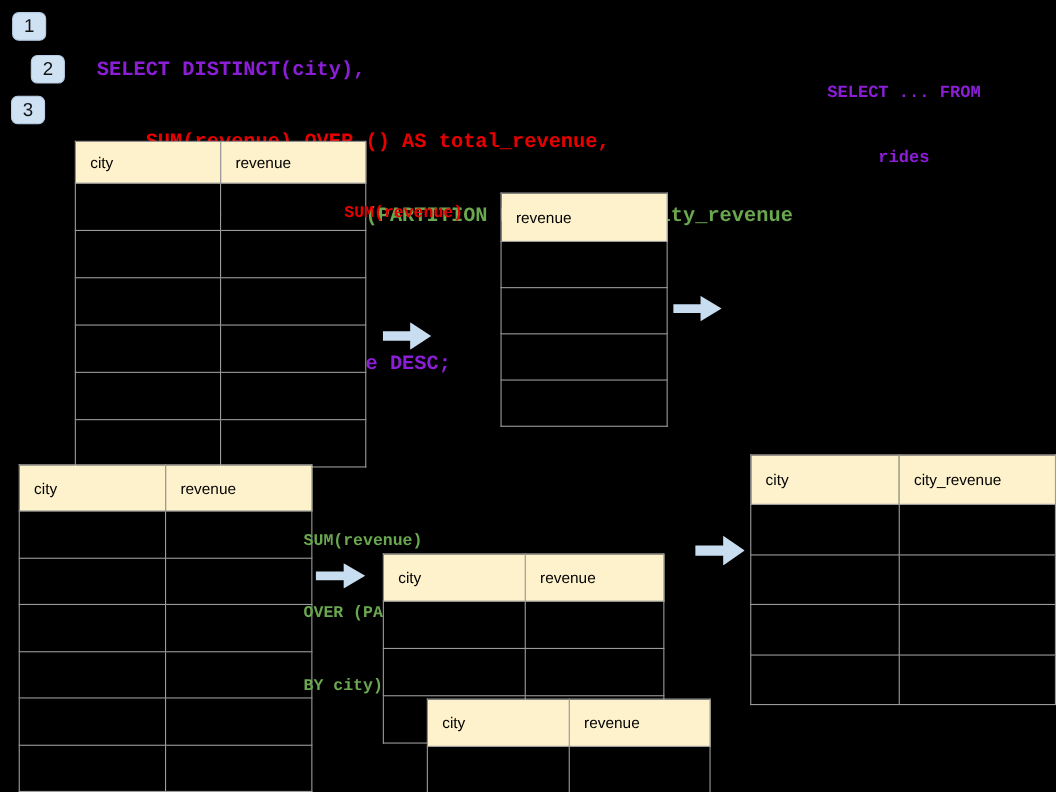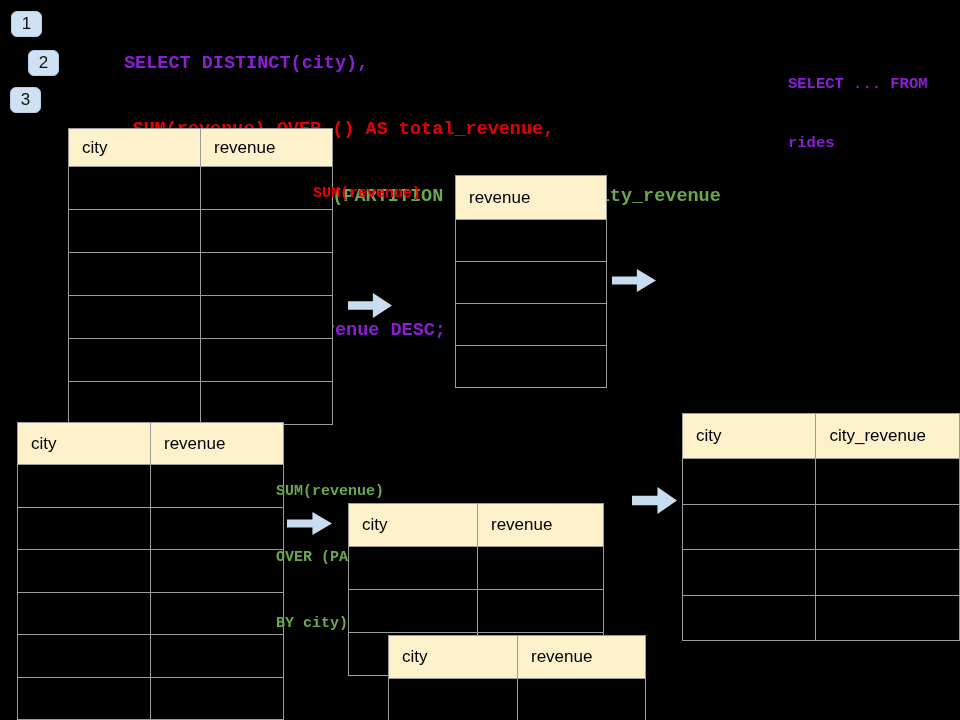--- a/index.html
+++ b/index.html
@@ -10,32 +10,32 @@
   .badge{position:absolute;width:31px;height:26px;background:#cfe2f3;border:1px solid #b7cde6;
          border-radius:6px;display:flex;align-items:center;justify-content:center;
          color:#111;font-size:17px;font-family:"Liberation Sans",sans-serif;box-sizing:border-box;}
   #badge-1{left:11px;top:11px;}
   #badge-2{left:28px;top:50px;}
   #badge-3{left:10px;top:87px;}
 
   
   .mono{font-family:"Liberation Mono","DejaVu Sans Mono",monospace;font-weight:bold;white-space:pre;}
   .code-block{position:absolute;left:88px;top:8px;font-size:18.5px;line-height:22.3px;}
-  .c-purple{color:#8c1ed8;margin-left:36px;}
+  .c-purple{color:#8c1ed8;}
   .c-red{color:#e80000;}
   .c-green{color:#6aa84f;}
-  .side-note{position:absolute;left:752px;top:36px;font-size:15.5px;line-height:19.5px;}
+  .side-note{position:absolute;left:752px;top:36px;font-size:15.5px;line-height:19.5px;text-align:center;}
   .annotation{position:absolute;font-size:15px;}
   #annotation-total{left:313px;top:136px;line-height:23px;}
   #annotation-partition{left:276px;top:437px;line-height:22px;}
 
   
   table{position:absolute;border-collapse:collapse;table-layout:fixed;}
   th{background:#fdf2cb;color:#000;font-weight:normal;text-align:left;padding:0 0 0 13px;
-     font-size:17px;font-family:"Liberation Sans",sans-serif;border:1px solid #9b9b9b;}
+     font-size:14px;font-family:"Liberation Sans",sans-serif;border:1px solid #9b9b9b;}
   td{border:1px solid #9b9b9b;background:#000;padding:0;}
 
   #table-source-top{left:68px;top:128px;}
   #table-source-top th{width:118px;height:37px;}
   #table-source-top td{height:42px;}
 
   #table-total-result{left:455px;top:175px;}
   #table-total-result th{width:137px;height:43px;}
   #table-total-result td{height:41px;}
 

